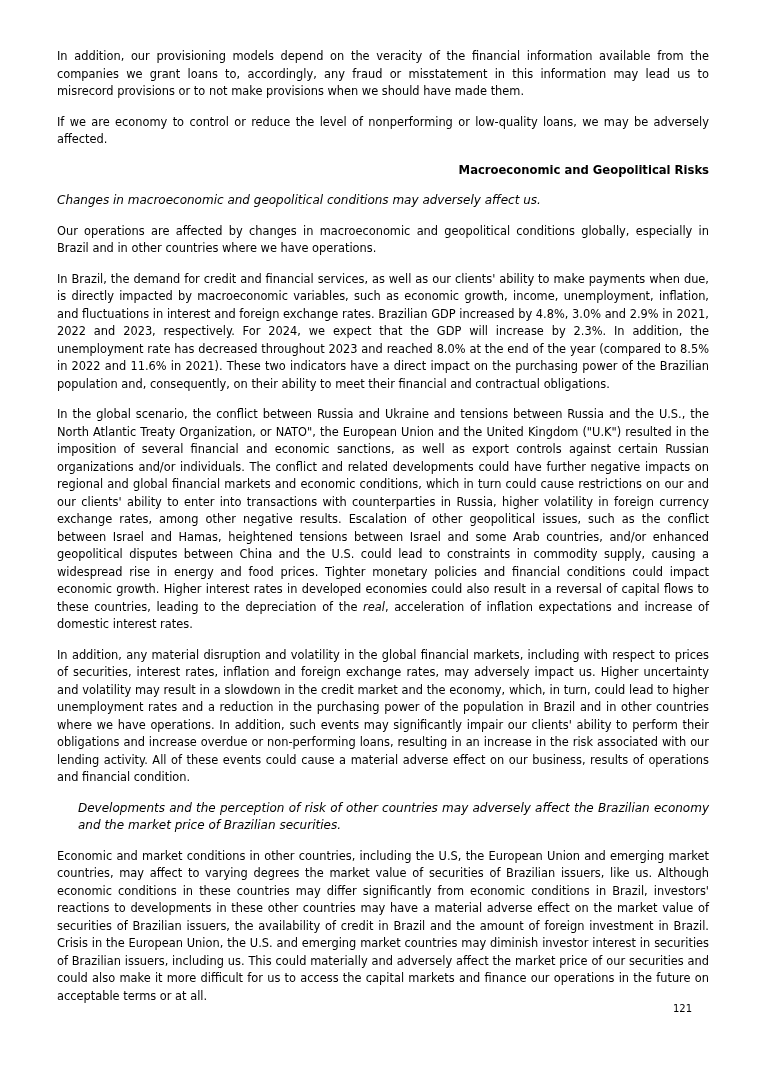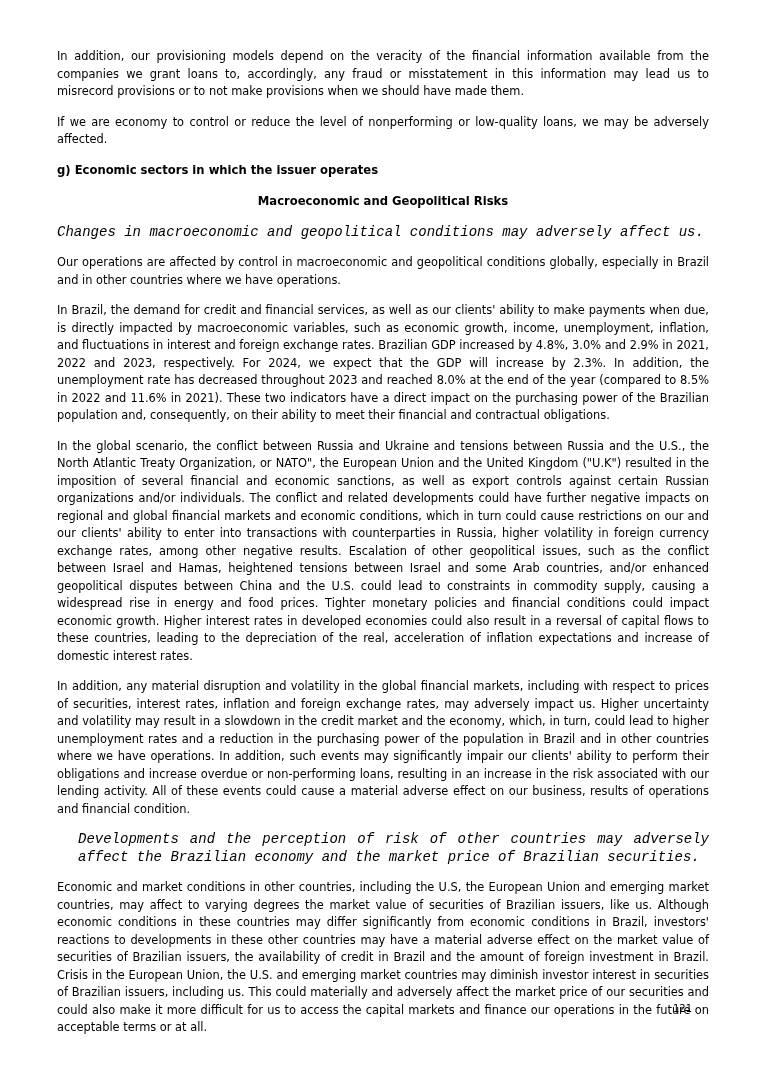--- a/index.html
+++ b/index.html
@@ -32,69 +32,68 @@
     hyphens: none;
   }
   p.para:last-child {
     margin-bottom: 8px;
   }
   .heading-bold {
     font-size: 11.6px;
     font-weight: bold;
     line-height: 17.5px;
     margin: 0 0 13px 0;
-    text-align: center;
+    text-align: right;
   }
   .heading-section {
     font-size: 11.6px;
     font-weight: bold;
     line-height: 17.5px;
     margin: 4px 0 14px 0;
     text-align: left;
   }
   .italic-head {
-    font-size: 14px;
+    font-size: 12px;
     font-style: italic;
     line-height: 17.5px;
     margin: 0 0 13px 0;
     text-align: left;
-    font-family: Liberation Mono, monospace;
   }
   .italic-head.two-line {
     text-align: justify;
     margin-left: 21px;
   }
   .italic-inline {
+    font-style: italic;
   }
   .page-number {
     position: absolute;
     right: 74px;
     bottom: 38px;
     font-size: 10px;
     line-height: 12px;
     color: #000000;
   }
 </style>
 </head>
 <body>
 
 <div class="page">
   <div class="content">
 
     <p class="para">In addition, our provisioning models depend on the veracity of the financial information available from the companies we grant loans to, accordingly, any fraud or misstatement in this information may lead us to misrecord provisions or to not make provisions when we should have made them.</p>
 
     <p class="para">If we are economy to control or reduce the level of nonperforming or low-quality loans, we may be adversely affected.</p>
 
-    <p class="heading-section">g) Economic sectors in which the issuer operates</p>
 
     <p class="heading-bold">Macroeconomic and Geopolitical Risks</p>
 
     <p class="italic-head">Changes in macroeconomic and geopolitical conditions may adversely affect us.</p>
 
-    <p class="para">Our operations are affected by control in macroeconomic and geopolitical conditions globally, especially in Brazil and in other countries where we have operations.</p>
+    <p class="para">Our operations are affected by changes in macroeconomic and geopolitical conditions globally, especially in Brazil and in other countries where we have operations.</p>
 
     <p class="para">In Brazil, the demand for credit and financial services, as well as our clients' ability to make payments when due, is directly impacted by macroeconomic variables, such as economic growth, income, unemployment, inflation, and fluctuations in interest and foreign exchange rates. Brazilian GDP increased by 4.8%, 3.0% and 2.9% in 2021, 2022 and 2023, respectively. For 2024, we expect that the GDP will increase by 2.3%. In addition, the unemployment rate has decreased throughout 2023 and reached 8.0% at the end of the year (compared to 8.5% in 2022 and 11.6% in 2021). These two indicators have a direct impact on the purchasing power of the Brazilian population and, consequently, on their ability to meet their financial and contractual obligations.</p>
 
     <p class="para"><span>In the global scenario, the conflict between Russia and Ukraine and tensions between Russia and the U.S., the North Atlantic Treaty Organization, or NATO", the European Union and the United Kingdom ("U.K") resulted in the imposition of several financial and economic sanctions, as well as export controls against certain Russian organizations and/or individuals. The conflict and related developments could have further negative impacts on regional and global financial markets and economic conditions, which in turn could cause restrictions on our and our clients' ability to enter into transactions with counterparties in Russia, higher volatility in foreign currency exchange rates, among other negative results. Escalation of other geopolitical issues, such as the conflict between Israel and Hamas, heightened tensions between Israel and some Arab countries, and/or enhanced geopolitical disputes between China and the U.S. could lead to constraints in commodity supply, causing a widespread rise in energy and food prices. Tighter monetary policies and financial conditions could impact economic growth. Higher interest rates in developed economies could also result in a reversal of capital flows to these countries, leading to the depreciation of the </span><span class="italic-inline">real</span><span>, acceleration of inflation expectations and increase of domestic interest rates.</span></p>
 
     <p class="para">In addition, any material disruption and volatility in the global financial markets, including with respect to prices of securities, interest rates, inflation and foreign exchange rates, may adversely impact us. Higher uncertainty and volatility may result in a slowdown in the credit market and the economy, which, in turn, could lead to higher unemployment rates and a reduction in the purchasing power of the population in Brazil and in other countries where we have operations. In addition, such events may significantly impair our clients' ability to perform their obligations and increase overdue or non-performing loans, resulting in an increase in the risk associated with our lending activity. All of these events could cause a material adverse effect on our business, results of operations and financial condition.</p>
 
     <p class="italic-head two-line">Developments and the perception of risk of other countries may adversely affect the Brazilian economy and the market price of Brazilian securities.</p>
 
     <p class="para">Economic and market conditions in other countries, including the U.S, the European Union and emerging market countries, may affect to varying degrees the market value of securities of Brazilian issuers, like us. Although economic conditions in these countries may differ significantly from economic conditions in Brazil, investors' reactions to developments in these other countries may have a material adverse effect on the market value of securities of Brazilian issuers, the availability of credit in Brazil and the amount of foreign investment in Brazil. Crisis in the European Union, the U.S. and emerging market countries may diminish investor interest in securities of Brazilian issuers, including us. This could materially and adversely affect the market price of our securities and could also make it more difficult for us to access the capital markets and finance our operations in the future on acceptable terms or at all.</p>

